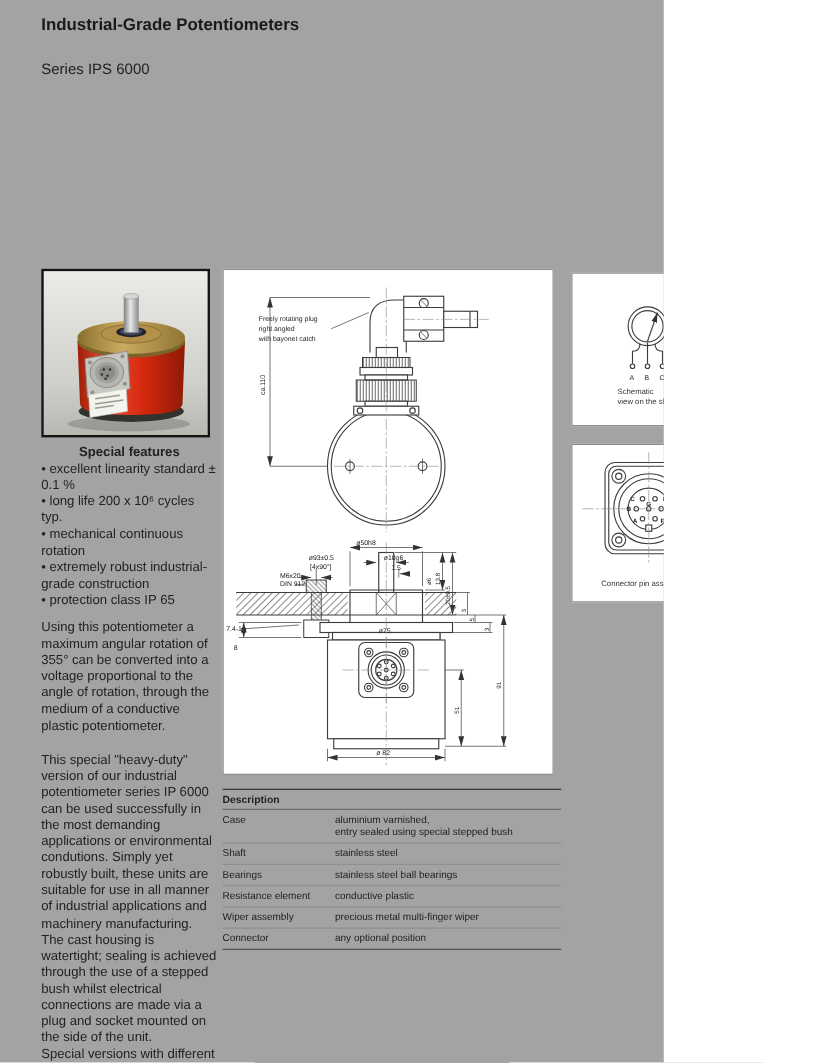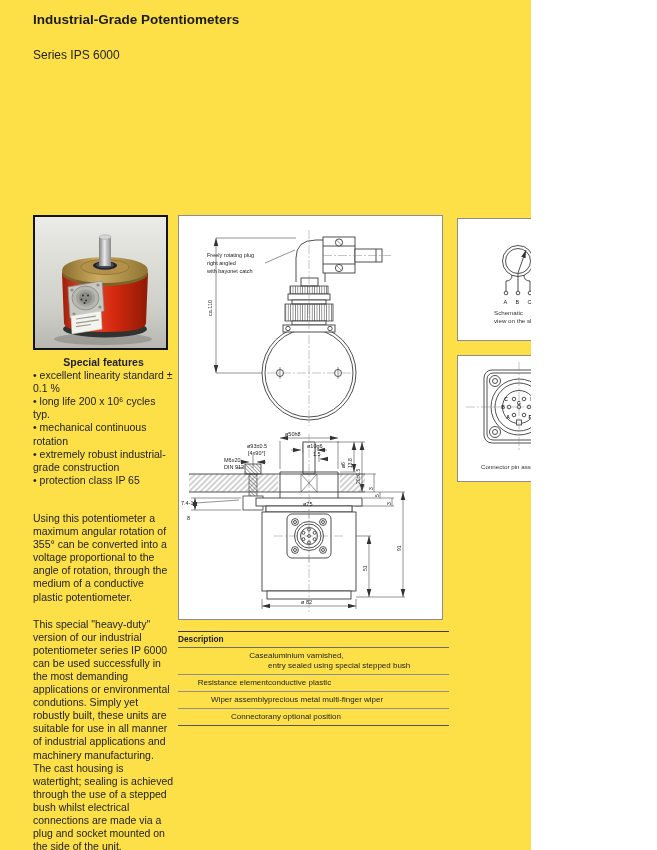--- a/index.html
+++ b/index.html
@@ -1,25 +1,25 @@
 <!DOCTYPE html>
 <html><head>
 <meta charset="utf-8">
 <style>
   html,body{margin:0;padding:0;background:#fff;}
-  .page{position:relative;width:531px;height:850px;background:#fde047;overflow:hidden;
+  .page{position:relative;width:531px;height:850px;background:#a3a3a3;overflow:hidden;
         font-family:"Liberation Sans",sans-serif;color:#1a1a1a;text-decoration:underline;}
   .title{position:absolute;left:33px;top:12px;font-size:13.5px;font-weight:bold;margin:0;}
   .subtitle{position:absolute;left:33px;top:48px;font-size:12px;color:#222;}
   .photo-box{position:absolute;left:33px;top:215px;width:135px;height:135px;
              border:2px solid #141414;box-sizing:border-box;background:#d9d9d5;}
   .left-col{position:absolute;left:33px;top:356px;width:141px;font-size:10.5px;line-height:13.1px;color:#222;}
   .feat-head{font-weight:bold;text-align:center;}
   .feat-item{margin:0;}
-  .body-para{margin:25px 0 0;white-space:pre-line;}
+  .body-para{margin:9px 0 0;white-space:pre-line;}
   .mt{margin-top:14px;}
   .panel{position:absolute;border:1px solid #8d8d8d;background:#fff;box-sizing:border-box;}
   #main-panel{left:178px;top:215px;width:265px;height:405px;}
   #schem-panel{left:457px;top:218px;width:127px;height:123px;}
   #conn-panel{left:457px;top:355px;width:127px;height:127px;}
   .panel svg, .photo-box svg{display:block;}
   svg text{font-family:"Liberation Sans",sans-serif;fill:#222;}
   .dm{font-size:5.5px;}
   .dm2{font-size:5px;}
   .cap{font-size:6.2px;fill:#333;}
@@ -27,21 +27,21 @@
   .tl{font-size:5.5px;}
   .ol{fill:#fff;stroke:#3c3c3c;stroke-width:0.9;}
   .ln{fill:none;stroke:#3c3c3c;stroke-width:0.9;}
   .dl{stroke:#4a4a4a;stroke-width:0.6;fill:none;}
   .cl{stroke:#8a8a8a;stroke-width:0.5;fill:none;stroke-dasharray:9 2 2 2;}
   .spec{position:absolute;left:178px;top:631px;width:271px;font-size:8px;line-height:10px;color:#222;}
   .spec-head{font-weight:bold;font-size:8.3px;border-top:1.5px solid #3a3a3a;
              border-bottom:1px solid #6d6d6d;padding:2px 0 3px;}
   .spec-row{display:flex;border-bottom:1px solid #8f8f8f;padding:3px 0;}
   .spec-row:last-child{border-bottom:1.5px solid #555;}
-  .slabel{width:90px;flex:none;text-align:right;}
+  .slabel{width:90px;flex:none;}
   .sval{flex:1;white-space:pre-line;}
 </style>
 </head>
 <body>
 
 <div class="page">
 
   <h1 class="title">Industrial-Grade Potentiometers</h1>
   <div class="subtitle">Series IPS 6000</div>
 
@@ -359,20 +359,28 @@
   </div>
 
   <div class="spec">
     <div class="spec-head">Description</div>
     <div class="spec-row">
       <div class="slabel">Case</div>
       <div class="sval">aluminium varnished,
 entry sealed using special stepped bush</div>
     </div>
     <div class="spec-row">
+      <div class="slabel">Shaft</div>
+      <div class="sval">stainless steel</div>
+    </div>
+    <div class="spec-row">
+      <div class="slabel">Bearings</div>
+      <div class="sval">stainless steel ball bearings</div>
+    </div>
+    <div class="spec-row">
       <div class="slabel">Resistance element</div>
       <div class="sval">conductive plastic</div>
     </div>
     <div class="spec-row">
       <div class="slabel">Wiper assembly</div>
       <div class="sval">precious metal multi-finger wiper</div>
     </div>
     <div class="spec-row">
       <div class="slabel">Connector</div>
       <div class="sval">any optional position</div>

